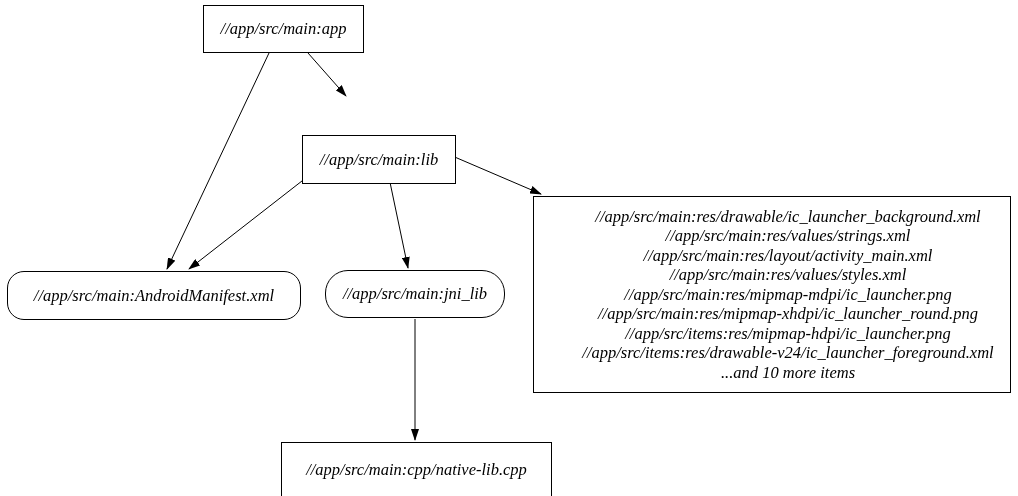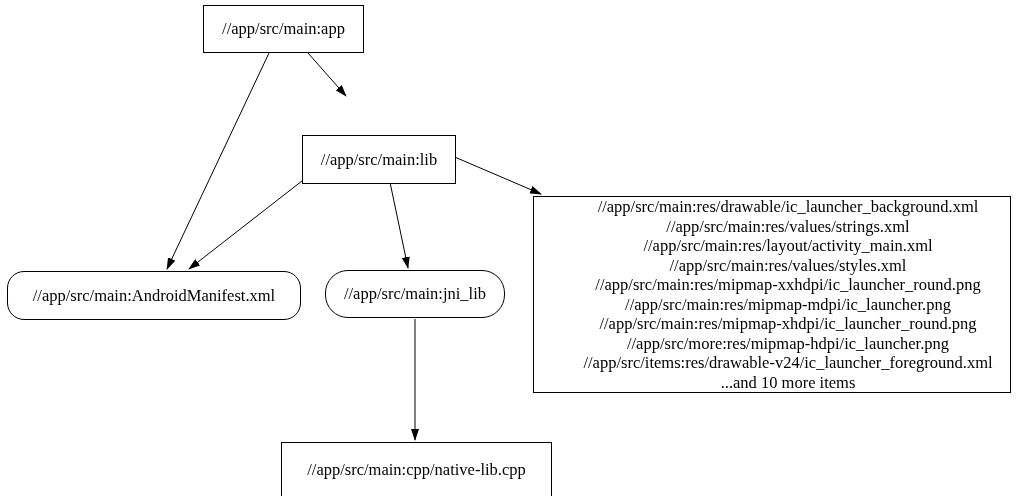--- a/index.html
+++ b/index.html
@@ -8,20 +8,21 @@
     background: #ffffff;
   }
   #canvas {
     position: relative;
     width: 1018px;
     height: 496px;
     background: #ffffff;
     font-family: "Liberation Serif", "DejaVu Serif", serif;
     color: #000000;
     overflow: hidden;
+    font-style: italic;
   }
   #edge-layer {
     position: absolute;
     left: 0;
     top: 0;
     width: 1018px;
     height: 496px;
   }
   .node {
     position: absolute;
@@ -83,24 +84,23 @@
 
   <div id="node-jni-lib" class="node">
     <span>//app/src/main:jni_lib</span>
   </div>
 
   <div id="node-res-files" class="node multiline">
     <span class="res-line">//app/src/main:res/drawable/ic_launcher_background.xml</span>
     <span class="res-line">//app/src/main:res/values/strings.xml</span>
     <span class="res-line">//app/src/main:res/layout/activity_main.xml</span>
     <span class="res-line">//app/src/main:res/values/styles.xml</span>
-    <span class="res-line">//app/src/main:res/mipmap-xxhdpi/ic_launcher_round.png</span>
     <span class="res-line">//app/src/main:res/mipmap-mdpi/ic_launcher.png</span>
     <span class="res-line">//app/src/main:res/mipmap-xhdpi/ic_launcher_round.png</span>
-    <span class="res-line">//app/src/more:res/mipmap-hdpi/ic_launcher.png</span>
+    <span class="res-line">//app/src/items:res/mipmap-hdpi/ic_launcher.png</span>
     <span class="res-line">//app/src/items:res/drawable-v24/ic_launcher_foreground.xml</span>
     <span class="res-line">...and 10 more items</span>
   </div>
 
   <div id="node-native-lib-cpp" class="node">
     <span>//app/src/main:cpp/native-lib.cpp</span>
   </div>
 
 </div>
 

